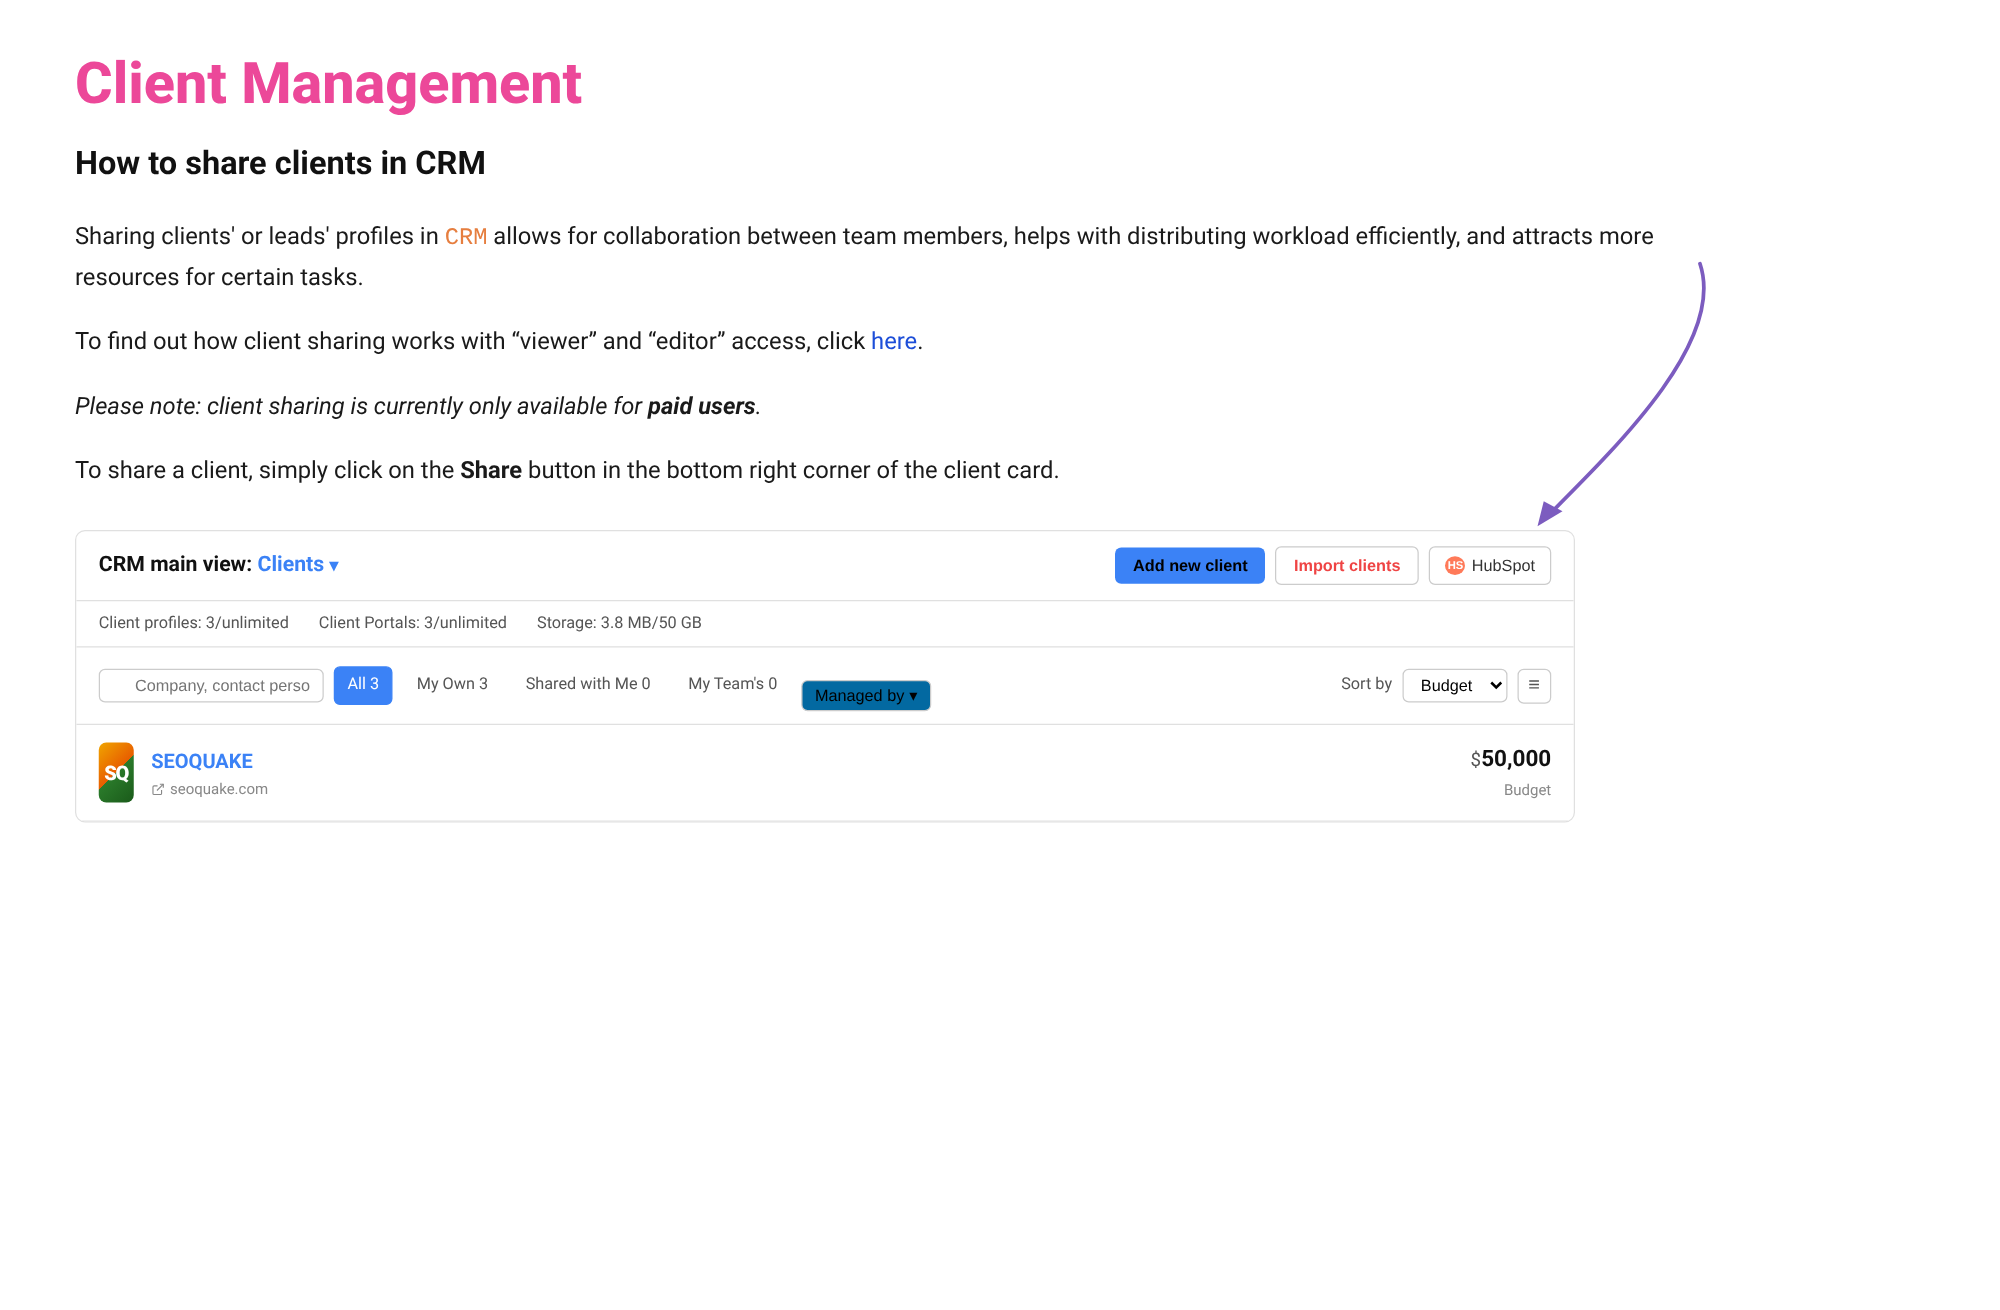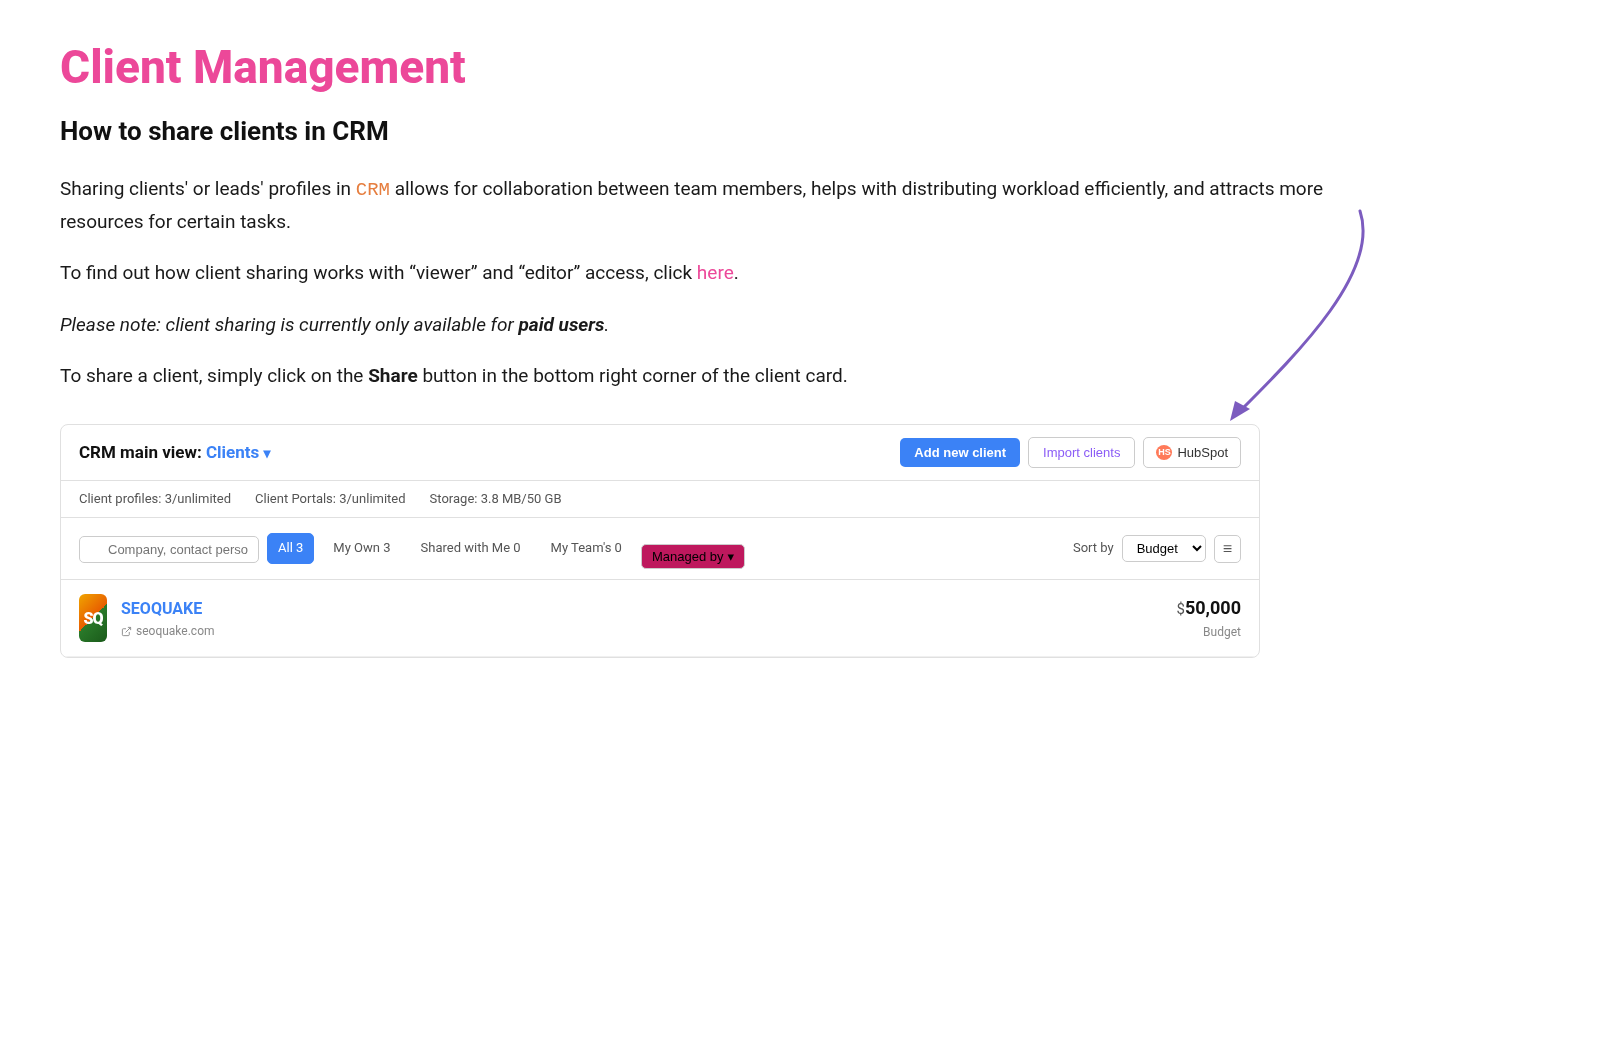--- a/index.html
+++ b/index.html
@@ -40,21 +40,21 @@
       line-height: 1.65;
     }
 
     .crm-link {
       color: #e67e3f;
       text-decoration: none;
       font-family: Liberation Mono, monospace;
     }
 
     .here-link {
-      color: #ec4899;
+      color: #1d4ed8;
     }
 
     .italic-note {
       font-style: italic;
       font-size: 19px;
       margin-bottom: 20px;
       line-height: 1.65;
     }
 
     .arrow-area {
@@ -131,37 +131,37 @@
     }
 
     .crm-actions {
       display: flex;
       align-items: center;
       gap: 8px;
     }
 
     .btn-primary {
       background: #3b82f6;
-      color: #ffffff;
+      color: #000000;
       border: none;
       border-radius: 5px;
       padding: 7px 14px;
       font-size: 13px;
       font-weight: 600;
       cursor: pointer;
     }
 
     .btn-secondary {
       background: #fff;
-      color: #8b5cf6;
+      color: #ef4444;
       border: 1px solid #ccc;
       border-radius: 5px;
       padding: 7px 14px;
       font-size: 13px;
-      font-weight: 400;
+      font-weight: 700;
       cursor: pointer;
     }
 
     .btn-hubspot {
       background: #fff;
       color: #333;
       border: 1px solid #ccc;
       border-radius: 5px;
       padding: 7px 12px;
       font-size: 13px;
@@ -250,21 +250,21 @@
       color: #555;
       background: transparent;
     }
 
     .managed-by-btn {
       border: 1px solid #ccc;
       border-radius: 5px;
       padding: 4px 10px;
       font-size: 13px;
       cursor: pointer;
-      background: #be185d;
+      background: #0369a1;
       display: flex;
       align-items: center;
       gap: 4px;
       margin-top: 16px;
     }
 
     .filter-right {
       display: flex;
       align-items: center;
       gap: 8px;

